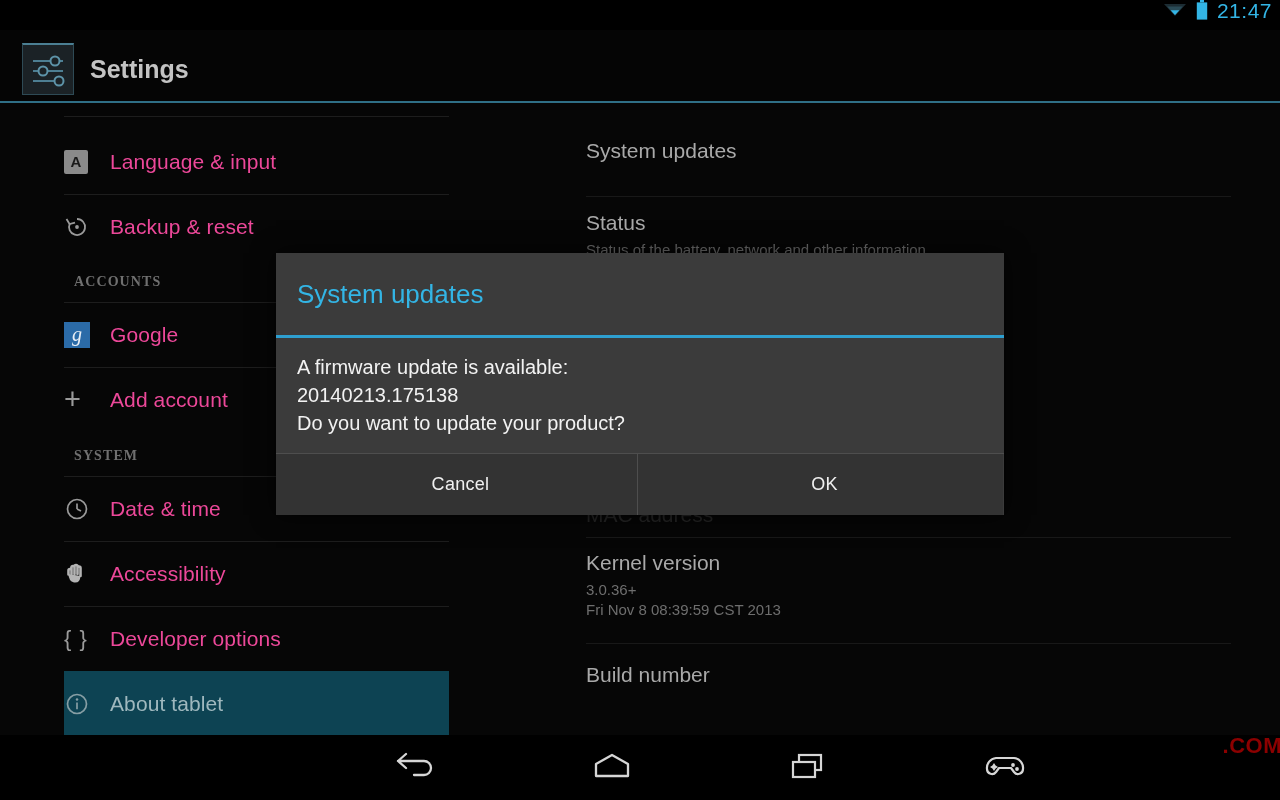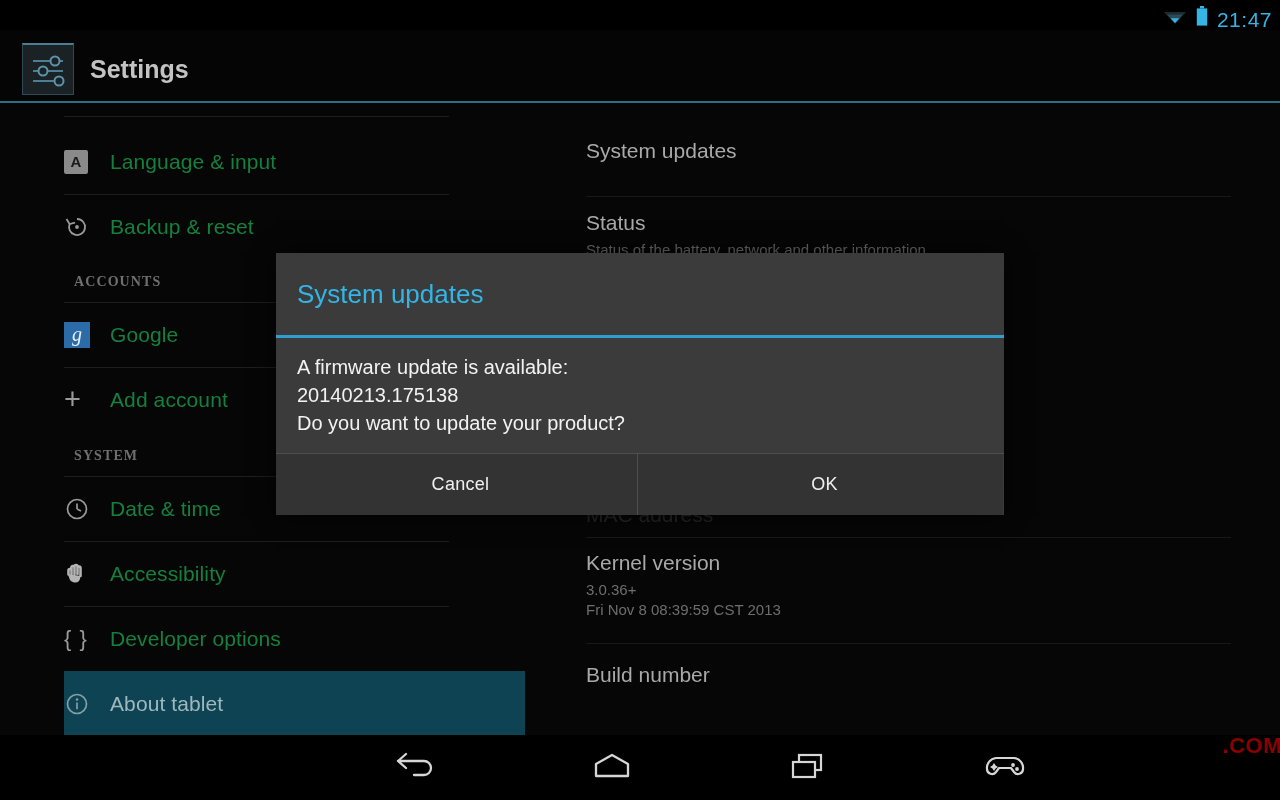--- a/index.html
+++ b/index.html
@@ -11,21 +11,21 @@
   }
   #screen { position:relative; width:1280px; height:800px; background:#000; }
 
   
   .statusbar {
     position:absolute; top:0; left:0; width:1280px; height:30px;
     background:#000;
   }
   .status-right {
     position:absolute; right:8px; top:0; height:30px;
-    display:flex; align-items:flex-end; gap:9px;
+    display:flex; align-items:flex-start; gap:9px;
   }
   .status-clock { color:#33b5e5; font-size:21px; letter-spacing:0.5px; line-height:1; }
 
   
   .actionbar {
     position:absolute; top:30px; left:0; width:1280px; height:73px;
     background:#050505;
   }
   .app-icon {
     position:absolute; left:22px; top:13px; width:52px; height:52px;
@@ -53,23 +53,23 @@
   .sidebar { position:absolute; left:0; top:0; width:470px; height:632px; }
   .side-row {
     position:absolute; left:64px; width:385px; height:65px;
     display:flex; align-items:center;
   }
   .side-row .icn {
     width:46px; display:flex; align-items:center; justify-content:flex-start;
     color:#8a8a8a;
   }
   .side-row .lbl {
-    color:#15803d; font-size:21px; font-weight:400; letter-spacing:0.1px;
-  }
-  .side-row.selected { background:#0d4353; left:64px; width:461px; }
+    color:#ec4899; font-size:21px; font-weight:400; letter-spacing:0.1px;
+  }
+  .side-row.selected { background:#0d4353; left:64px; width:385px; }
   .side-row.selected .lbl { color:#9fb8be; }
   .side-row.selected .icn { color:#7d969c; }
   .side-div {
     position:absolute; left:64px; width:385px; height:1px; background:#1d1d1d;
   }
   .side-head {
     position:absolute; left:74px; color:#6f6f6f;
     font-size:14px; font-weight:bold; letter-spacing:1.1px;font-family:Liberation Serif, serif;
   }
 

